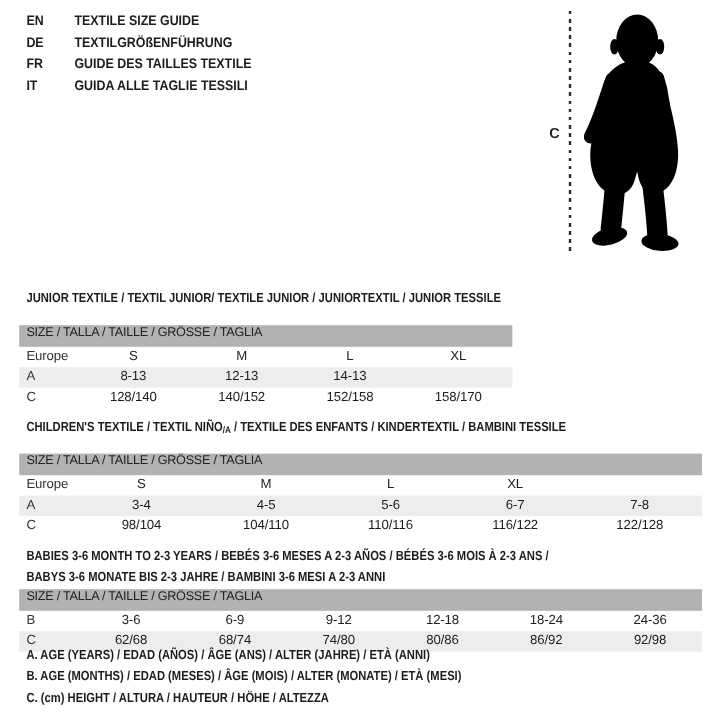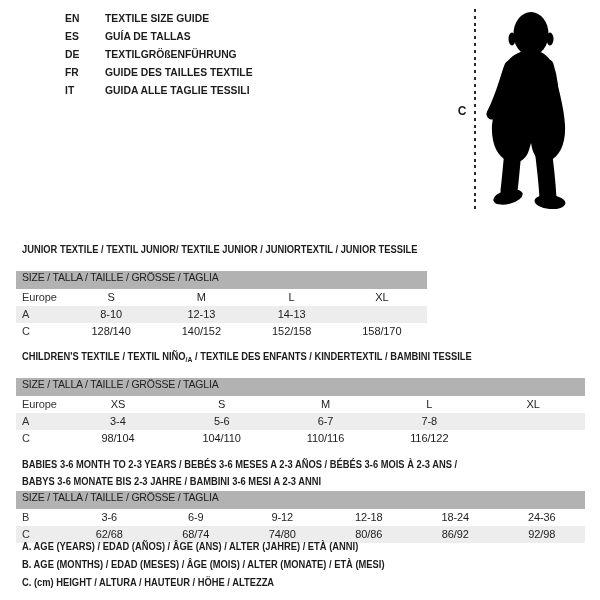--- a/index.html
+++ b/index.html
@@ -9,21 +9,21 @@
     --silhouette:#000000;
   }
   *{box-sizing:border-box;}
   html,body{margin:0;padding:0;}
   body{
     width:600px;height:600px;position:relative;background:#fff;
     font-family:"Liberation Sans","DejaVu Sans",sans-serif;
     color:var(--ink);overflow:hidden;
   }
   
-  .lang-block{position:absolute;left:22px;top:9px;margin-left:43px;}
+  .lang-block{position:absolute;left:22px;top:9px;}
   .lang-row{display:flex;height:18px;line-height:18px;}
   .lang-code,.lang-label{
     font-weight:bold;font-size:11.5px;white-space:nowrap;
     transform:scaleX(0.9);transform-origin:0 50%;
   }
   .lang-code{width:40px;flex:0 0 40px;}
   
   .fig-label{
     position:absolute;left:455px;top:104px;width:14px;
     font-weight:bold;font-size:12px;line-height:14px;text-align:center;
@@ -64,24 +64,20 @@
 </style>
 </head>
 <body>
 
 <div class="lang-block">
   <div class="lang-row">
     <span class="lang-code">EN</span>
     <span class="lang-label">TEXTILE SIZE GUIDE</span>
   </div>
   <div class="lang-row">
-    <span class="lang-code">ES</span>
-    <span class="lang-label">GUÍA DE TALLAS</span>
-  </div>
-  <div class="lang-row">
     <span class="lang-code">DE</span>
     <span class="lang-label">TEXTILGRÖßENFÜHRUNG</span>
   </div>
   <div class="lang-row">
     <span class="lang-code">FR</span>
     <span class="lang-label">GUIDE DES TAILLES TEXTILE</span>
   </div>
   <div class="lang-row">
     <span class="lang-code">IT</span>
     <span class="lang-label">GUIDA ALLE TAGLIE TESSILI</span>
@@ -114,59 +110,60 @@
       <div class="st-header">SIZE / TALLA / TAILLE / GRÖSSE / TAGLIA</div>
       <div class="st-row" style="grid-template-columns: 50px repeat(4, 1fr);">
         <div class="st-label">Europe</div>
         <div class="st-cell">S</div>
         <div class="st-cell">M</div>
         <div class="st-cell">L</div>
         <div class="st-cell">XL</div>
       </div>
       <div class="st-row alt" style="grid-template-columns: 50px repeat(4, 1fr);">
         <div class="st-label">A</div>
-        <div class="st-cell">8-10</div>
+        <div class="st-cell">8-13</div>
         <div class="st-cell">12-13</div>
         <div class="st-cell">14-13</div>
       </div>
       <div class="st-row" style="grid-template-columns: 50px repeat(4, 1fr);">
         <div class="st-label">C</div>
         <div class="st-cell">128/140</div>
         <div class="st-cell">140/152</div>
         <div class="st-cell">152/158</div>
         <div class="st-cell">158/170</div>
       </div>
     </div>
 </section>
 
 <section class="tbl t2">
   <h2><span>CHILDREN'S TEXTILE / TEXTIL NIÑO</span><span class="sub-a">/A</span><span> / TEXTILE DES ENFANTS / KINDERTEXTIL / BAMBINI TESSILE</span></h2>
   <div class="size-table">
       <div class="st-header">SIZE / TALLA / TAILLE / GRÖSSE / TAGLIA</div>
       <div class="st-row" style="grid-template-columns: 50px repeat(5, 1fr);">
         <div class="st-label">Europe</div>
-        <div class="st-cell">XS</div>
         <div class="st-cell">S</div>
         <div class="st-cell">M</div>
         <div class="st-cell">L</div>
         <div class="st-cell">XL</div>
       </div>
       <div class="st-row alt" style="grid-template-columns: 50px repeat(5, 1fr);">
         <div class="st-label">A</div>
         <div class="st-cell">3-4</div>
+        <div class="st-cell">4-5</div>
         <div class="st-cell">5-6</div>
         <div class="st-cell">6-7</div>
         <div class="st-cell">7-8</div>
       </div>
       <div class="st-row" style="grid-template-columns: 50px repeat(5, 1fr);">
         <div class="st-label">C</div>
         <div class="st-cell">98/104</div>
         <div class="st-cell">104/110</div>
         <div class="st-cell">110/116</div>
         <div class="st-cell">116/122</div>
+        <div class="st-cell">122/128</div>
       </div>
     </div>
 </section>
 
 <section class="tbl t3">
   <h2>
     <div class="title-line">BABIES 3-6 MONTH TO 2-3 YEARS / BEBÉS 3-6 MESES A 2-3 AÑOS / BÉBÉS 3-6 MOIS À 2-3 ANS /</div>
     <div class="title-line">BABYS 3-6 MONATE BIS 2-3 JAHRE / BAMBINI 3-6 MESI A 2-3 ANNI</div>
   </h2>
   <div class="size-table">

